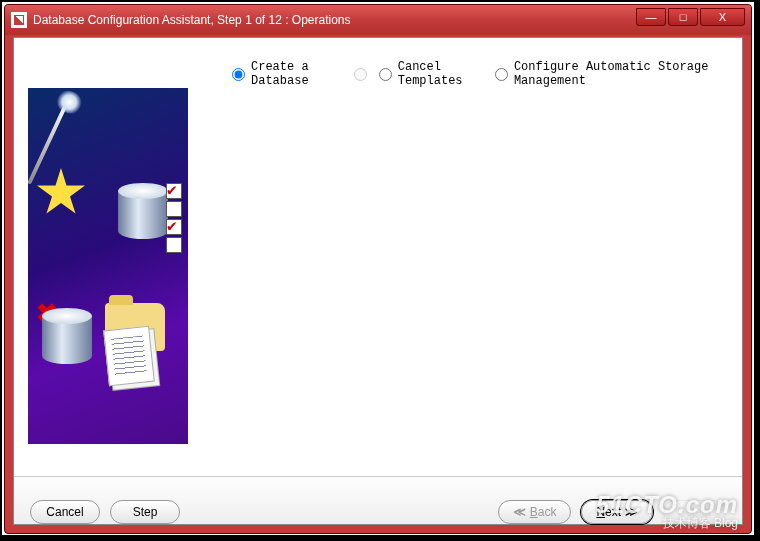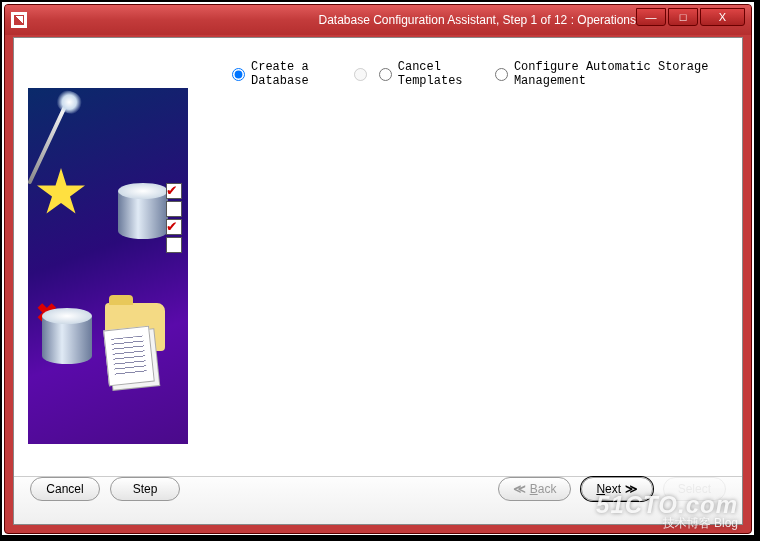--- a/index.html
+++ b/index.html
@@ -32,21 +32,20 @@
   }
   .titlebar {
     height: 30px;
     background: linear-gradient(to bottom, #e05a5a 0%, #c33b3b 50%, #b52f2f 100%);
     display: flex;
     align-items: center;
     padding: 0 6px;
     color: #fff;
     font-family: "Segoe UI", Tahoma, sans-serif;
     font-size: 12px;
-    text-align: right;
   }
   .titlebar .app-icon {
     width: 16px; height: 16px;
     background: #fff;
     margin-right: 6px;
     position: relative;
   }
   .titlebar .app-icon::after{
     content:"";
     position:absolute;
@@ -199,21 +198,21 @@
   .opt input[type=radio]{
     width:13px;height:13px;margin:0;
   }
   .footer {
     position: absolute;
     bottom: 0; left: 0; right: 0;
     height: 48px;
     border-top: 1px solid #ccc;
     background: linear-gradient(to bottom, #fdfdfd, #efefef);
     display: flex;
-    align-items: flex-start;
+    align-items: flex-end;
     padding: 0 16px;
     gap: 10px;
     font-family: "Segoe UI", Tahoma, sans-serif;
     font-size: 12px;
   }
   .footer .spacer { flex: 1; }
   .wiz-btn {
     min-width: 70px;
     height: 24px;
     background: linear-gradient(to bottom, #fff, #e5e5e5);

